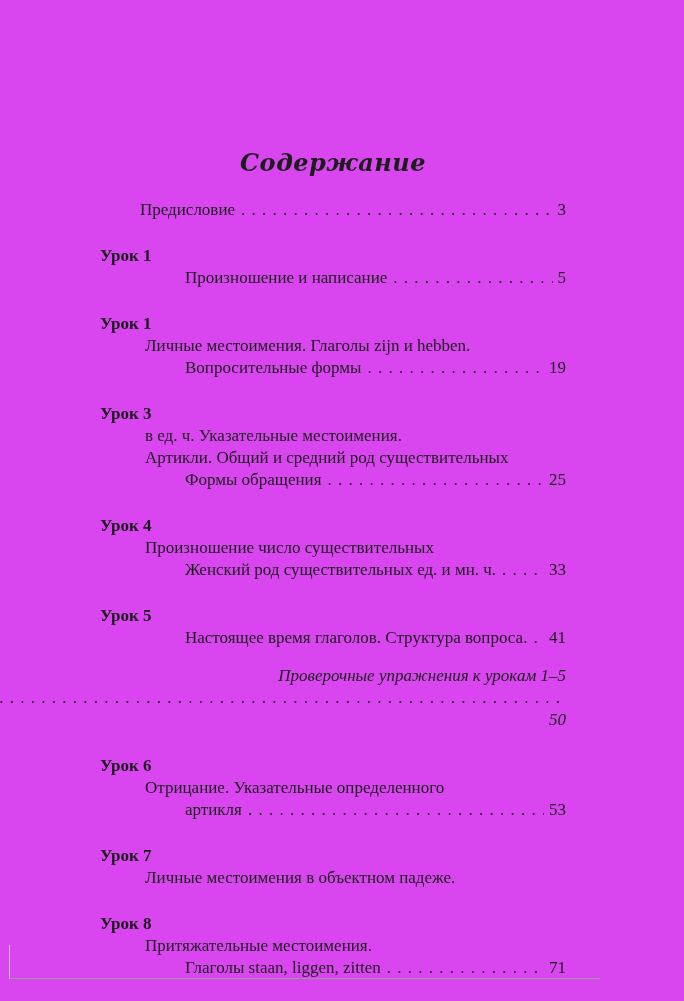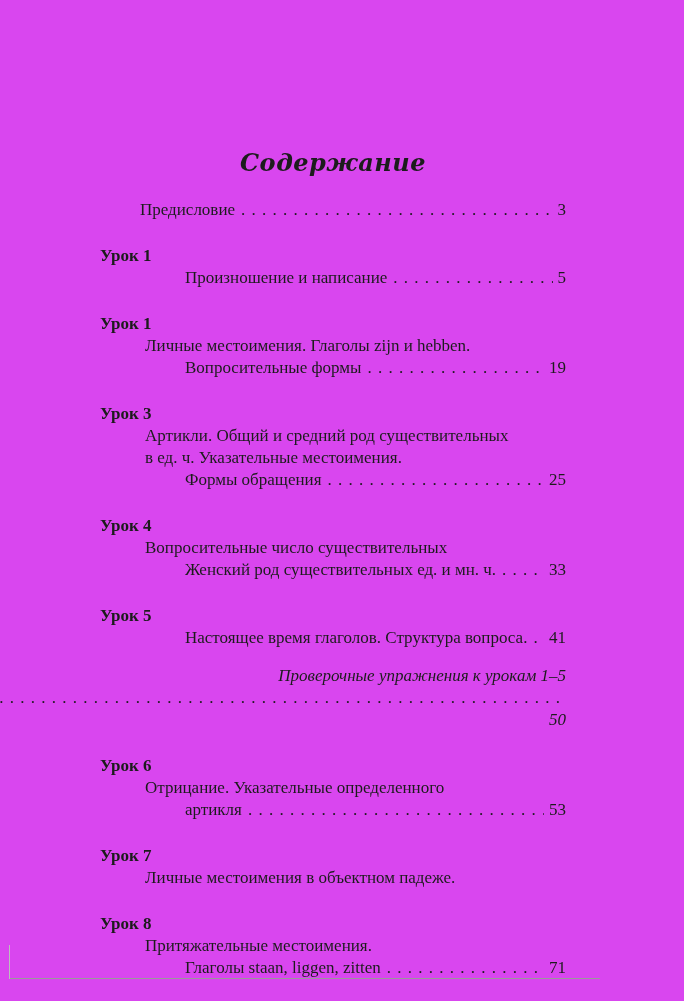--- a/index.html
+++ b/index.html
@@ -124,34 +124,34 @@
           <span class="text">Вопросительные формы</span>
           <span class="leader"></span>
           <span class="pagenum">19</span>
         </div>
       </div>
     </div>
 
     <div class="entry">
       <div class="heading">Урок 3</div>
       <div class="body">
+        <div class="line">в ед. ч. Указательные местоимения.</div>
         <div class="line">Артикли. Общий и средний род существительных</div>
-        <div class="line">в ед. ч. Указательные местоимения.</div>
         <div class="toc-line">
           <span class="text">Формы обращения</span>
           <span class="leader"></span>
           <span class="pagenum">25</span>
         </div>
       </div>
     </div>
 
     <div class="entry">
       <div class="heading">Урок 4</div>
       <div class="body">
-        <div class="line">Вопросительные число существительных</div>
+        <div class="line">Произношение число существительных</div>
         <div class="toc-line">
           <span class="text">Женский род существительных ед. и мн. ч.</span>
           <span class="leader"></span>
           <span class="pagenum">33</span>
         </div>
       </div>
     </div>
 
     <div class="entry">
       <div class="heading">Урок 5</div>

